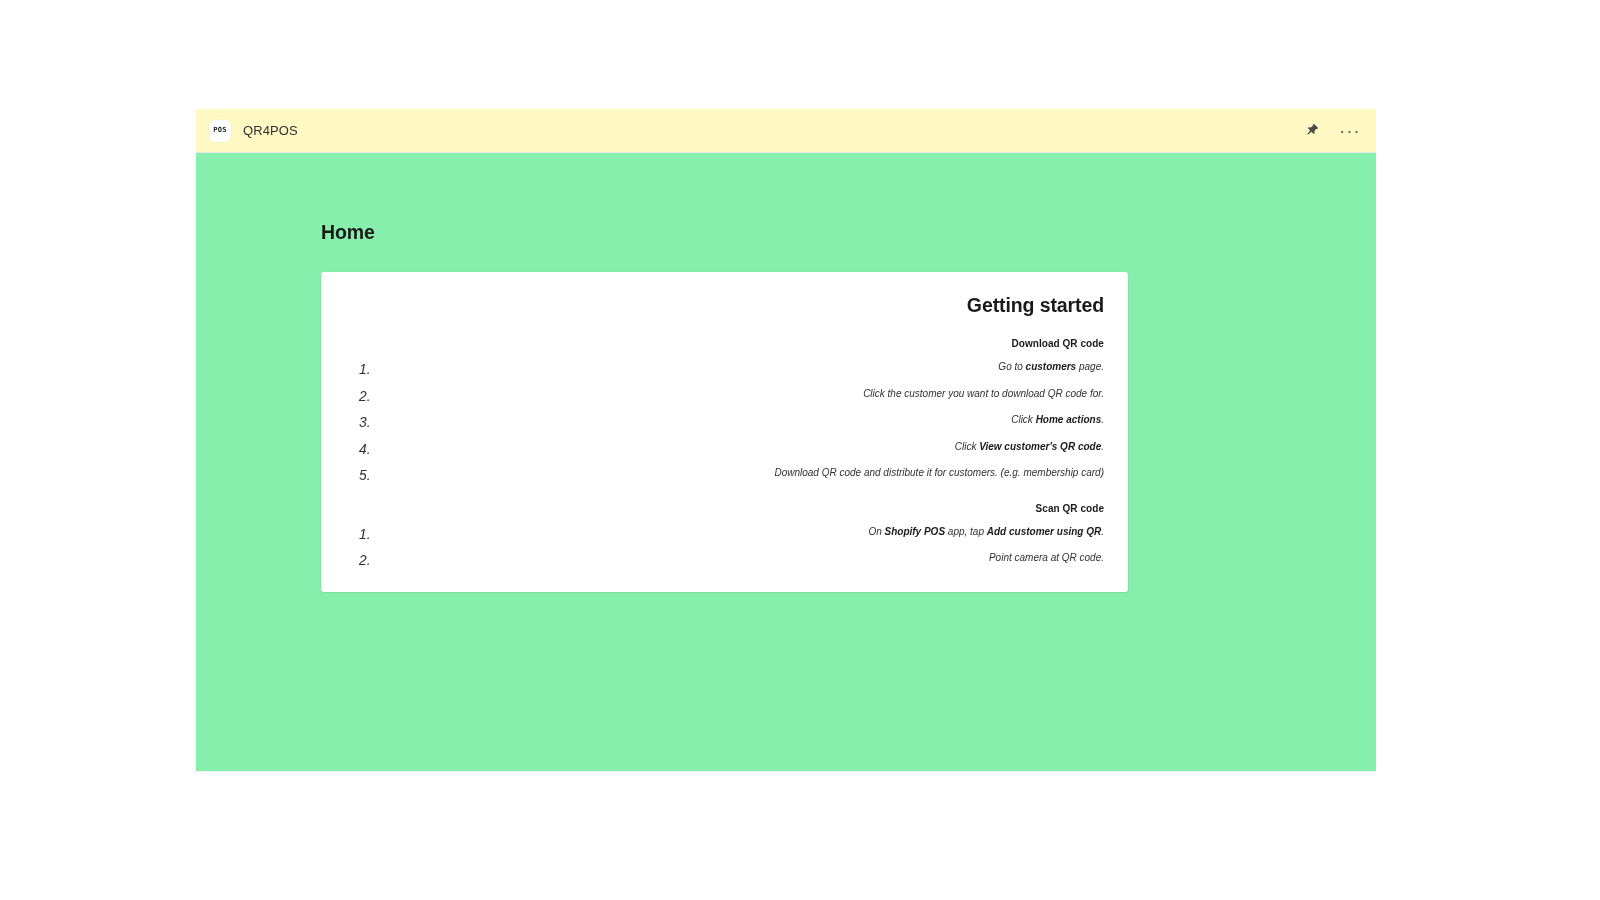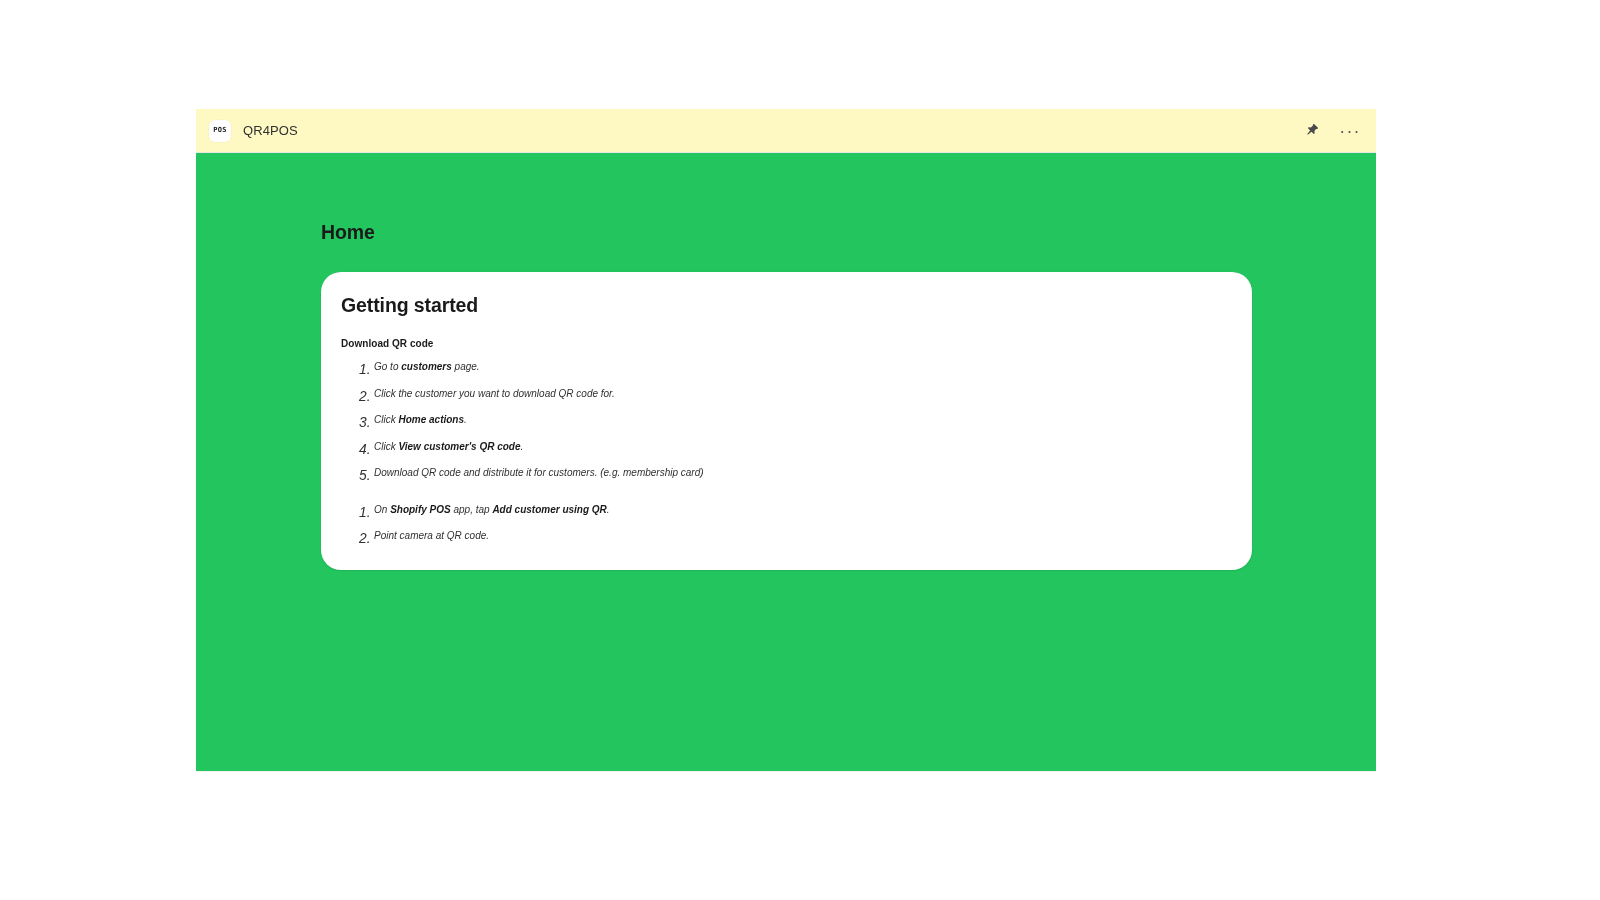--- a/index.html
+++ b/index.html
@@ -84,43 +84,44 @@
     line-height: 10px;
     letter-spacing: 1.2px;
     color: #5c5c5c;
     font-family: "Liberation Sans", sans-serif;
   }
 
   
   #app-body {
     position: relative;
     height: calc(100% - 45px);
-    background: #22c55e;
+    background: #86efac;
     padding: 0;
     overflow: hidden;
+    text-align: right;
   }
 
   #page-title {
     position: absolute;
     left: 125px;
     top: 68px;
     font-size: 19.5px;
     font-weight: 600;
     color: #1a1a1a;
     letter-spacing: -0.1px;
   }
 
   
   #getting-started-card {
     position: absolute;
     left: 125px;
     top: 119px;
-    width: 931px;
+    width: 807px;
     background: #ffffff;
-    border-radius: 20px;
+    border-radius: 3px;
     box-shadow: 0 1px 2px rgba(0,0,0,0.07), 0 0 1px rgba(0,0,0,0.10);
     padding: 22px 24px 26px 20px;
   }
 
   #card-title {
     font-size: 19.5px;
     font-weight: 600;
     color: #1a1a1a;
     letter-spacing: -0.1px;
     margin: 0 0 21px 0;
@@ -205,20 +206,21 @@
             <h3 class="section-heading">Download QR code</h3>
             <ol class="steps">
               <li><span>Go to </span><b>customers</b><span> page.</span></li>
               <li><span>Click the customer you want to download QR code for.</span></li>
               <li><span>Click </span><b>Home actions</b><span>.</span></li>
               <li><span>Click </span><b>View customer's QR code</b><span>.</span></li>
               <li><span>Download QR code and distribute it for customers. (e.g. membership card)</span></li>
             </ol>
           </div>
           <div class="section-block">
+            <h3 class="section-heading">Scan QR code</h3>
             <ol class="steps">
               <li><span>On </span><b>Shopify POS</b><span> app, tap </span><b>Add customer using QR</b><span>.</span></li>
               <li><span>Point camera at QR code.</span></li>
             </ol>
           </div>
         </div>
     </div>
 
   </div>
 </div>

